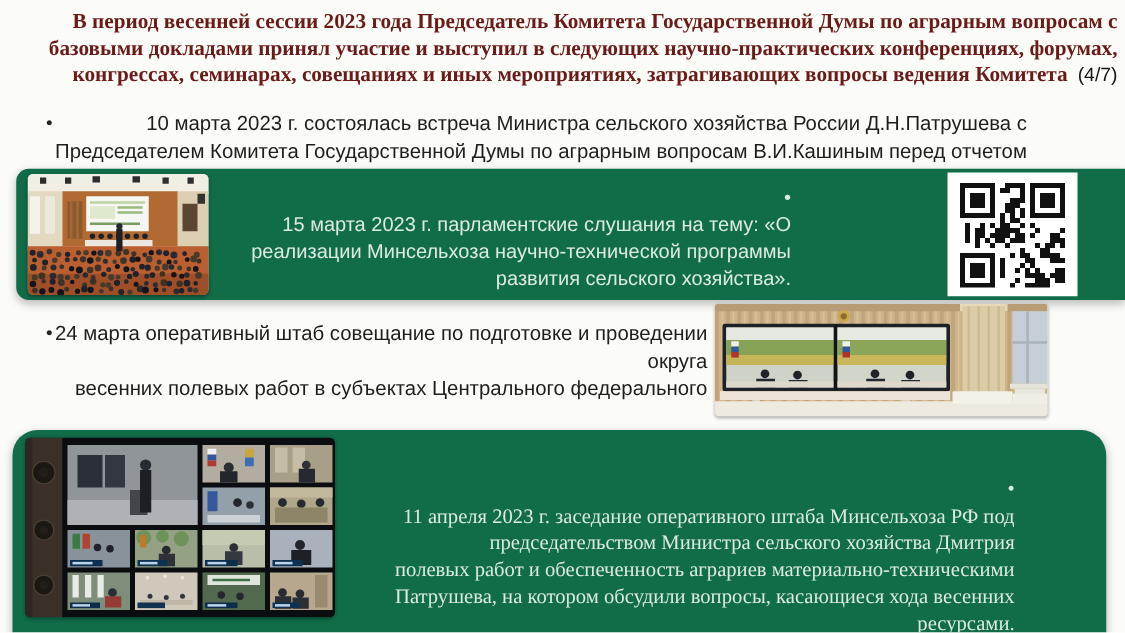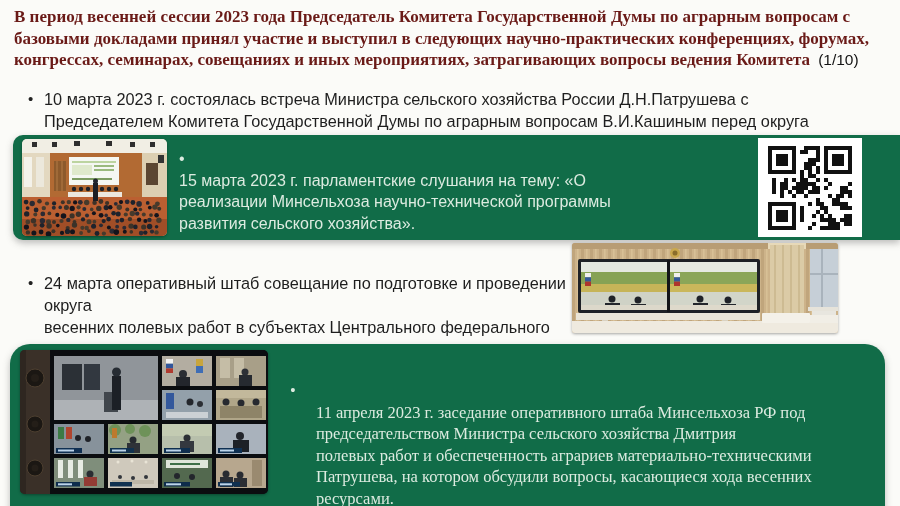--- a/index.html
+++ b/index.html
@@ -8,20 +8,21 @@
     --body-text:#1e1e1e;
     --banner-text:#dcebe0;
     --page-bg:#fbfbf8;
   }
   *{margin:0;padding:0;box-sizing:border-box;}
   html,body{background:#ffffff;}
   .slide{
     position:relative;width:900px;height:506px;overflow:hidden;
     background:var(--page-bg);
     font-family:"Liberation Sans",sans-serif;
+    text-align:right;
   }
   
   .title{
     position:absolute;left:14px;top:6px;width:880px;
     font-family:"Liberation Serif",serif;font-weight:bold;
     font-size:17px;line-height:21.5px;color:var(--maroon);
   }
   .title .tline{white-space:nowrap;}
   .pgind{
     font-family:"Liberation Sans",sans-serif;font-weight:400;
@@ -30,34 +31,34 @@
   
   .bullet{position:absolute;color:var(--body-text);font-size:16.3px;line-height:22px;}
   .bullet .marker{
     position:absolute;left:0;top:0;width:14px;color:#222;
     font-size:15px;line-height:22px;
   }
   .marker::before{content:"\2022";}
   .bullet .lines{margin-left:16px;}
   .bullet .bline{white-space:nowrap;}
   .bullet1{left:28px;top:88px;}
-  .bullet2{left:28px;top:272px;z-index:1;}
+  .bullet2{left:28px;top:256px;z-index:1;}
   
   .banner{
     position:absolute;background:var(--green);
     box-shadow:0 3px 7px rgba(70,70,70,.35);
   }
   .banner1{left:13px;top:135px;width:887px;height:105px;border-radius:10px 0 0 10px;}
   .banner2{left:10px;top:344px;width:875px;height:182px;border-radius:20px;font-family:Liberation Serif, serif;}
   .btext{
     position:absolute;color:var(--banner-text);
     font-size:16px;line-height:21.5px;
   }
   .btext .marker{color:var(--banner-text);}
-  .btext .lines{}
+  .btext .lines{margin-left:22px;}
   .btext .bline{white-space:nowrap;}
   .b1text{left:166px;top:13px;}
   .b2text{left:280px;top:36px;font-size:16.5px;}
   .b2text .lines{margin-left:26px;}
   
   .photo{position:absolute;overflow:hidden;box-shadow:0 1px 3px rgba(0,0,0,.35);}
   .photo svg{display:block;width:100%;height:100%;}
   .photo1{left:9px;top:4px;width:145px;height:97px;border-radius:5px;}
   .photo2{left:572px;top:243px;width:266px;height:90px;border-radius:3px;z-index:2;}
   .photo3{left:10px;top:6px;width:248px;height:144px;border-radius:5px;}
@@ -70,29 +71,29 @@
 </style>
 </head>
 <body>
 
 <div class="slide">
 
   <div class="title">
     <div class="tline">В период весенней сессии 2023 года Председатель Комитета Государственной Думы по аграрным вопросам с</div>
     <div class="tline">базовыми докладами принял участие и выступил в следующих научно-практических конференциях, форумах,</div>
     <div class="tline">
-      <span>конгрессах, семинарах, совещаниях и иных мероприятиях, затрагивающих вопросы ведения Комитета</span><span class="pgind">(1/10)</span>
+      <span>конгрессах, семинарах, совещаниях и иных мероприятиях, затрагивающих вопросы ведения Комитета</span><span class="pgind">(4/7)</span>
     </div>
   </div>
 
   <div class="bullet bullet1">
     <span class="marker"></span>
     <div class="lines">
       <div class="bline">10 марта 2023 г. состоялась встреча Министра сельского хозяйства России Д.Н.Патрушева с</div>
-      <div class="bline">Председателем Комитета Государственной Думы по аграрным вопросам В.И.Кашиным перед округа</div>
+      <div class="bline">Председателем Комитета Государственной Думы по аграрным вопросам В.И.Кашиным перед отчетом</div>
     </div>
   </div>
 
   <div class="banner banner1">
 
     <div class="photo photo1">
       <svg viewBox="0 0 145 97" preserveAspectRatio="none">
         <rect x="0" y="0" width="145" height="97" fill="#d8cdb6"></rect>
         <rect x="0" y="0" width="145" height="16" fill="#f1eee4"></rect>
         <rect x="10" y="3" width="5" height="5" fill="#2e2e2e"></rect>

